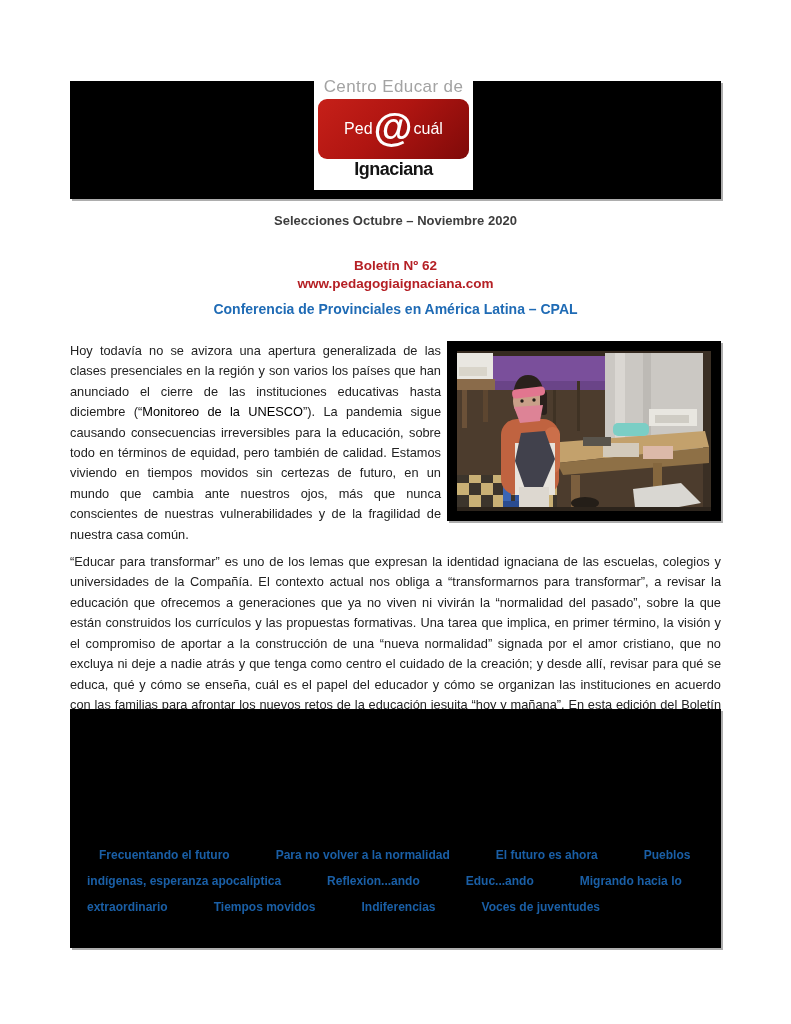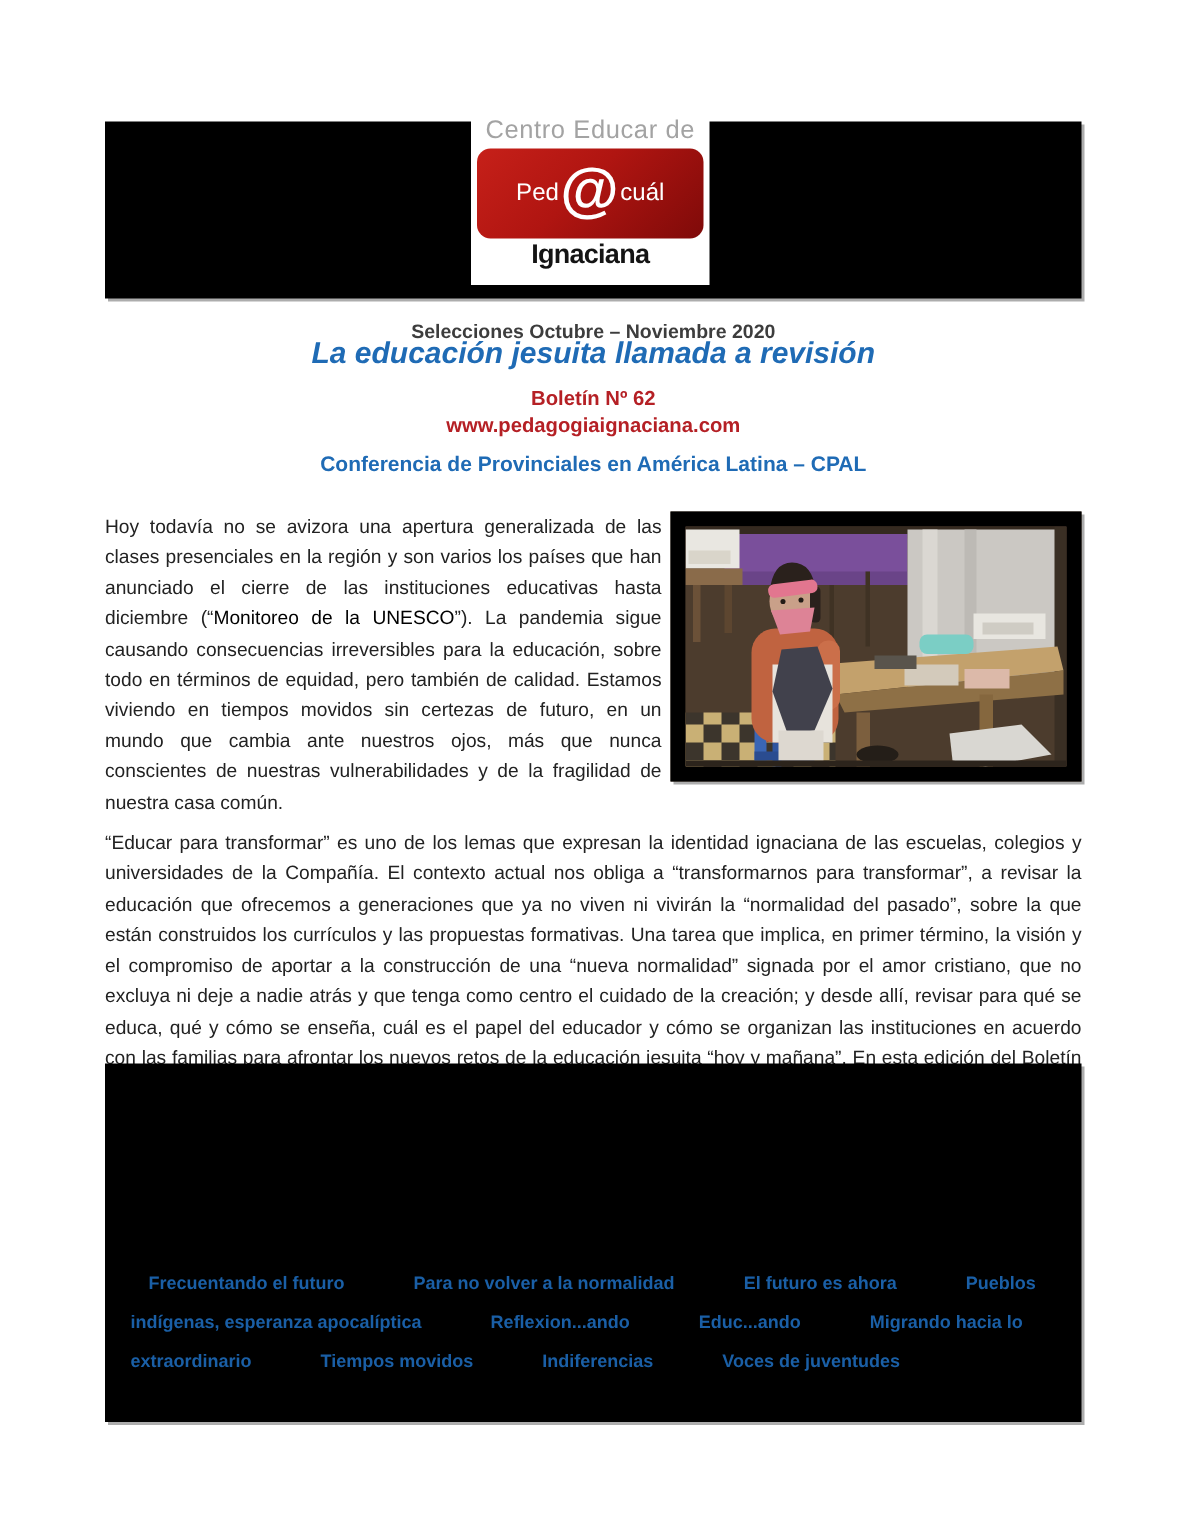--- a/index.html
+++ b/index.html
@@ -58,21 +58,20 @@
     <div class="logo-line1">Centro Educar de</div>
     <div class="logo-redbox">
       <span class="seg">Ped</span>
       <span class="logo-at">@</span>
       <span class="seg">cuál</span>
     </div>
     <div class="logo-line3">Ignaciana</div>
   </div>
 
   <div id="selections-line" class="hline">Selecciones Octubre – Noviembre 2020</div>
-  <div id="page-title" class="hline">La educación jesuita llamada a revisión</div>
   <div id="bulletin-number" class="hline">Boletín Nº 62</div>
   <div id="org-line" class="hline">Conferencia de Provinciales en América Latina – CPAL</div>
   <div id="website-link" class="hline">www.pedagogiaignaciana.com</div>
 
   <div id="article">
     <div id="article-row">
       <p id="p1"><span>Hoy todavía no se avizora una apertura generalizada de las clases presenciales en la región y son varios los países que han anunciado el cierre de las instituciones educativas hasta diciembre (“</span><span class="doc-link">Monitoreo de la UNESCO</span><span>”). La pandemia sigue causando consecuencias irreversibles para la educación, sobre todo en términos de equidad, pero también de calidad. Estamos viviendo en tiempos movidos sin certezas de futuro, en un mundo que cambia ante nuestros ojos, más que nunca conscientes de nuestras vulnerabilidades y de la fragilidad de nuestra casa común.</span></p>
 
       <div id="photo-frame">
         <svg width="254" height="160" viewBox="0 0 254 160">

